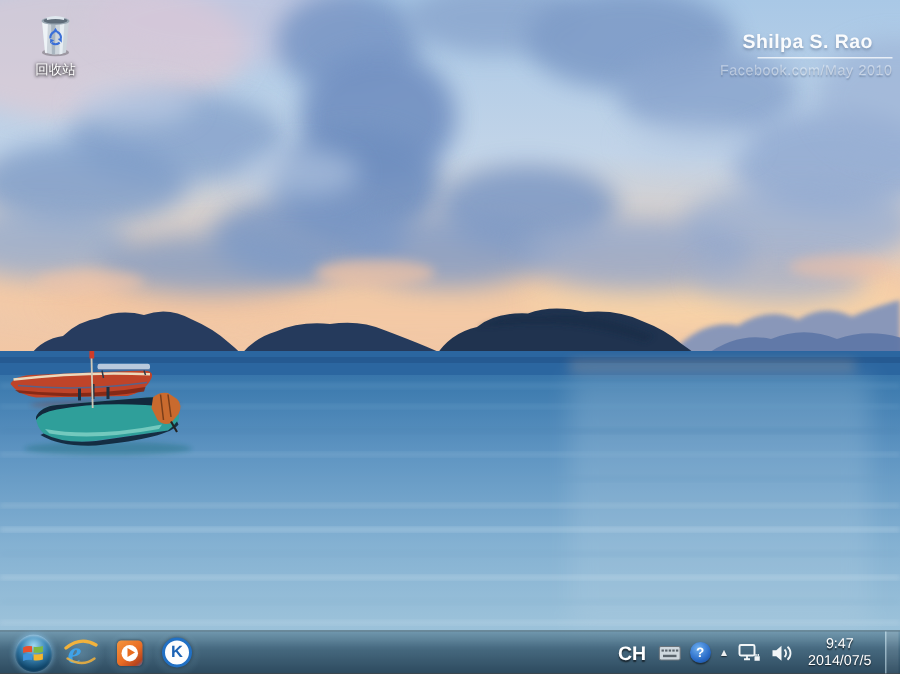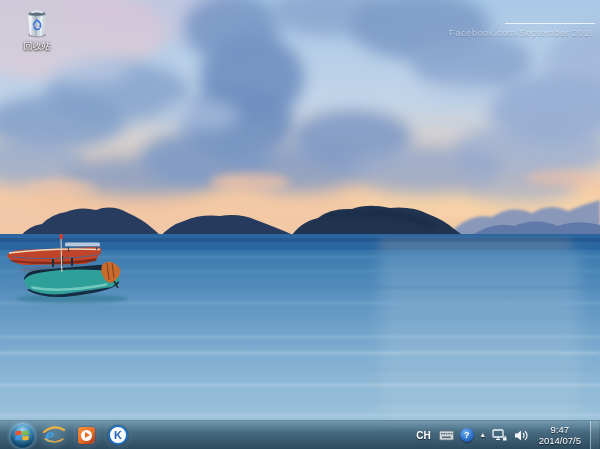--- a/index.html
+++ b/index.html
@@ -31,21 +31,21 @@
            background:linear-gradient(180deg,rgba(70,110,130,.50) 0%,
                       rgba(20,50,70,.62) 45%,rgba(8,32,50,.72) 100%);
            border-top:1px solid rgba(200,235,245,.38);
            display:flex;align-items:center;}
   .tb-left{display:flex;align-items:center;height:100%;padding-left:6px;}
   .tb-cell{width:32px;height:28px;display:flex;align-items:center;justify-content:center;
            background:radial-gradient(ellipse at 50% 55%,rgba(170,225,255,.22),rgba(0,0,0,0) 72%);
            cursor:pointer;}
   .tb-spacer{flex:1;height:100%;}
   .tray{display:flex;align-items:center;height:100%;gap:4px;padding-right:1px;}
-  .tray-txt{font-size:10px;font-weight:bold;color:#fff;
+  .tray-txt{font-size:13px;font-weight:bold;color:#fff;
             text-shadow:0 1px 1px rgba(0,0,0,.6);padding:2px 3px;cursor:pointer;}
   .tray-ic{display:flex;align-items:center;justify-content:center;cursor:pointer;padding:1px;}
   .caret{color:rgba(255,255,255,.92);font-size:8px;line-height:8px;cursor:pointer;
          text-shadow:0 1px 1px rgba(0,0,0,.6);padding:0 2px;}
   .clock{display:flex;flex-direction:column;align-items:center;justify-content:center;
          color:#fff;font-size:9.5px;line-height:11px;cursor:default;
          text-shadow:0 1px 1px rgba(0,0,0,.7);padding:0 5px;min-width:52px;}
   .show-desktop{width:9px;height:29px;border-left:1px solid rgba(220,245,255,.5);
                 background:linear-gradient(180deg,rgba(255,255,255,.14),rgba(255,255,255,.04));
                 cursor:pointer;}
@@ -223,22 +223,23 @@
         <path d="M18,17.5 L20.8,17.5 L19.6,20.8 Z" transform="rotate(-20 19 19)"></path>
         <path d="M15.2,13.2 A4.5,4.5 0 0 0 12.6,17.6" fill="none" stroke="#3a6fd8" stroke-width="1.4"></path>
         <path d="M17,13.2 A4.5,4.5 0 0 1 19.6,17.4" fill="none" stroke="#3a6fd8" stroke-width="1.4"></path>
         <path d="M13.4,20.6 A4.6,4.6 0 0 0 18.8,20.4" fill="none" stroke="#3a6fd8" stroke-width="1.4"></path>
       </g>
     </svg>
     <span class="lbl">回收站</span>
   </div>
 
   <div class="watermark">
+    <div class="author">Shilpa S. Rao</div>
     <div class="rule"></div>
-    <div class="caption">Facebook.com/September 2010</div>
+    <div class="caption">Facebook.com/May 2010</div>
   </div>
 
   <div class="taskbar">
     <div class="tb-left">
 
       <div class="tb-cell" title="">
         <div class="orb">
           <svg width="14" height="13" viewBox="0 0 14 13">
             <path d="M0.4,2.6 Q3,1.3 6.4,1.9 L6.4,5.9 Q3,5.4 0.4,6.4 Z" fill="#e8502e"></path>
             <path d="M7.4,2.1 Q10.6,2.7 13.6,1.6 L13.6,5.6 Q10.6,6.5 7.4,6.1 Z" fill="#7db944"></path>

